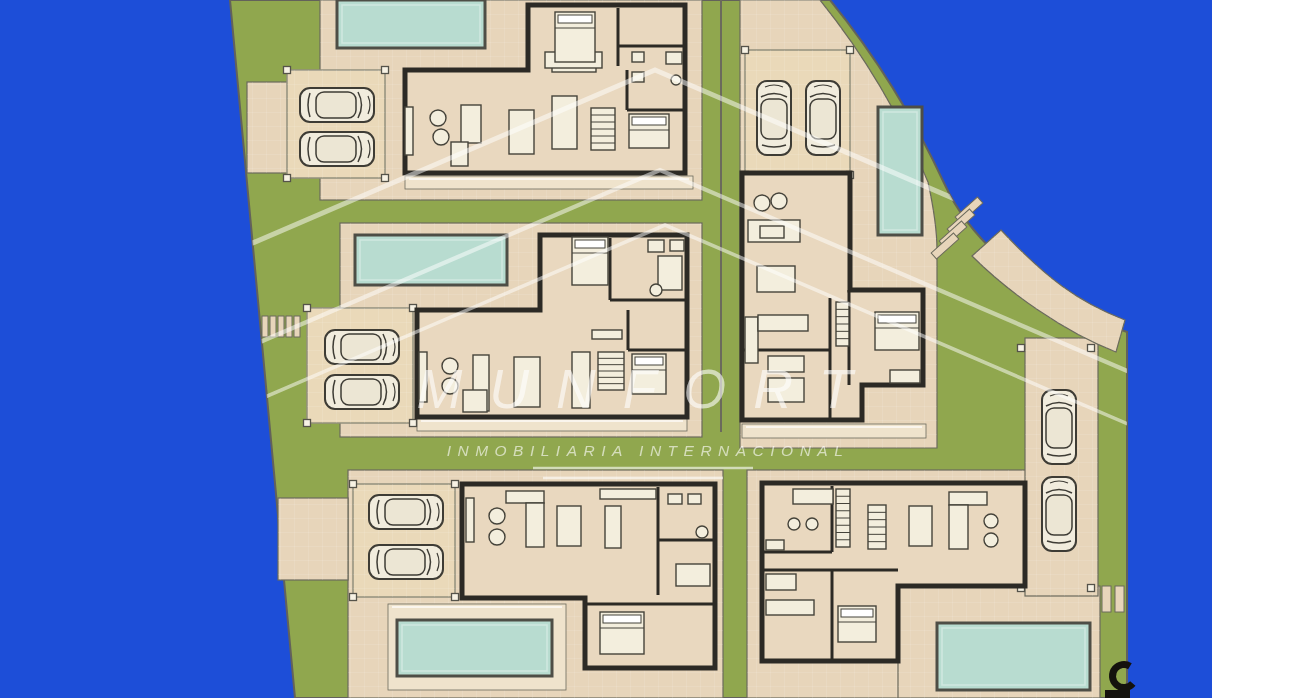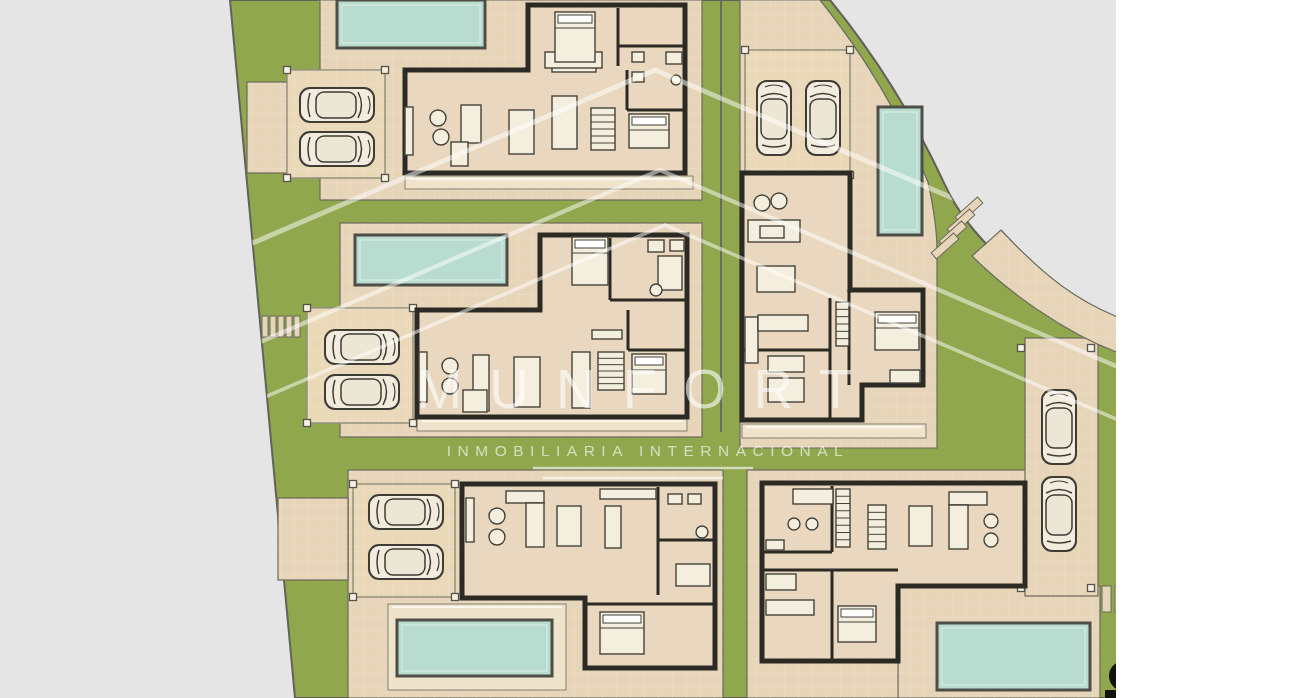--- a/index.html
+++ b/index.html
@@ -1,16 +1,16 @@
 <!DOCTYPE html>
 <html><head>
 <meta charset="utf-8">
 <style>
   html,body{margin:0;padding:0;background:#ffffff;}
-  #stage{width:1116px;height:698px;position:relative;background:#e5e5e5;overflow:hidden;}
+  #stage{width:1212px;height:698px;position:relative;background:#1d4ed8;overflow:hidden;font-style:italic;}
   svg{display:block;}
   #wm-brand{
     font-family:"Liberation Sans", sans-serif;
     font-size:55px; letter-spacing:27px; font-weight:400;
     fill:rgba(255,255,255,0.60);
   }
   #wm-tagline{
     font-family:"Liberation Sans", sans-serif;
     font-size:15.5px; letter-spacing:6.5px; font-weight:400;
     fill:rgba(255,255,255,0.62);

